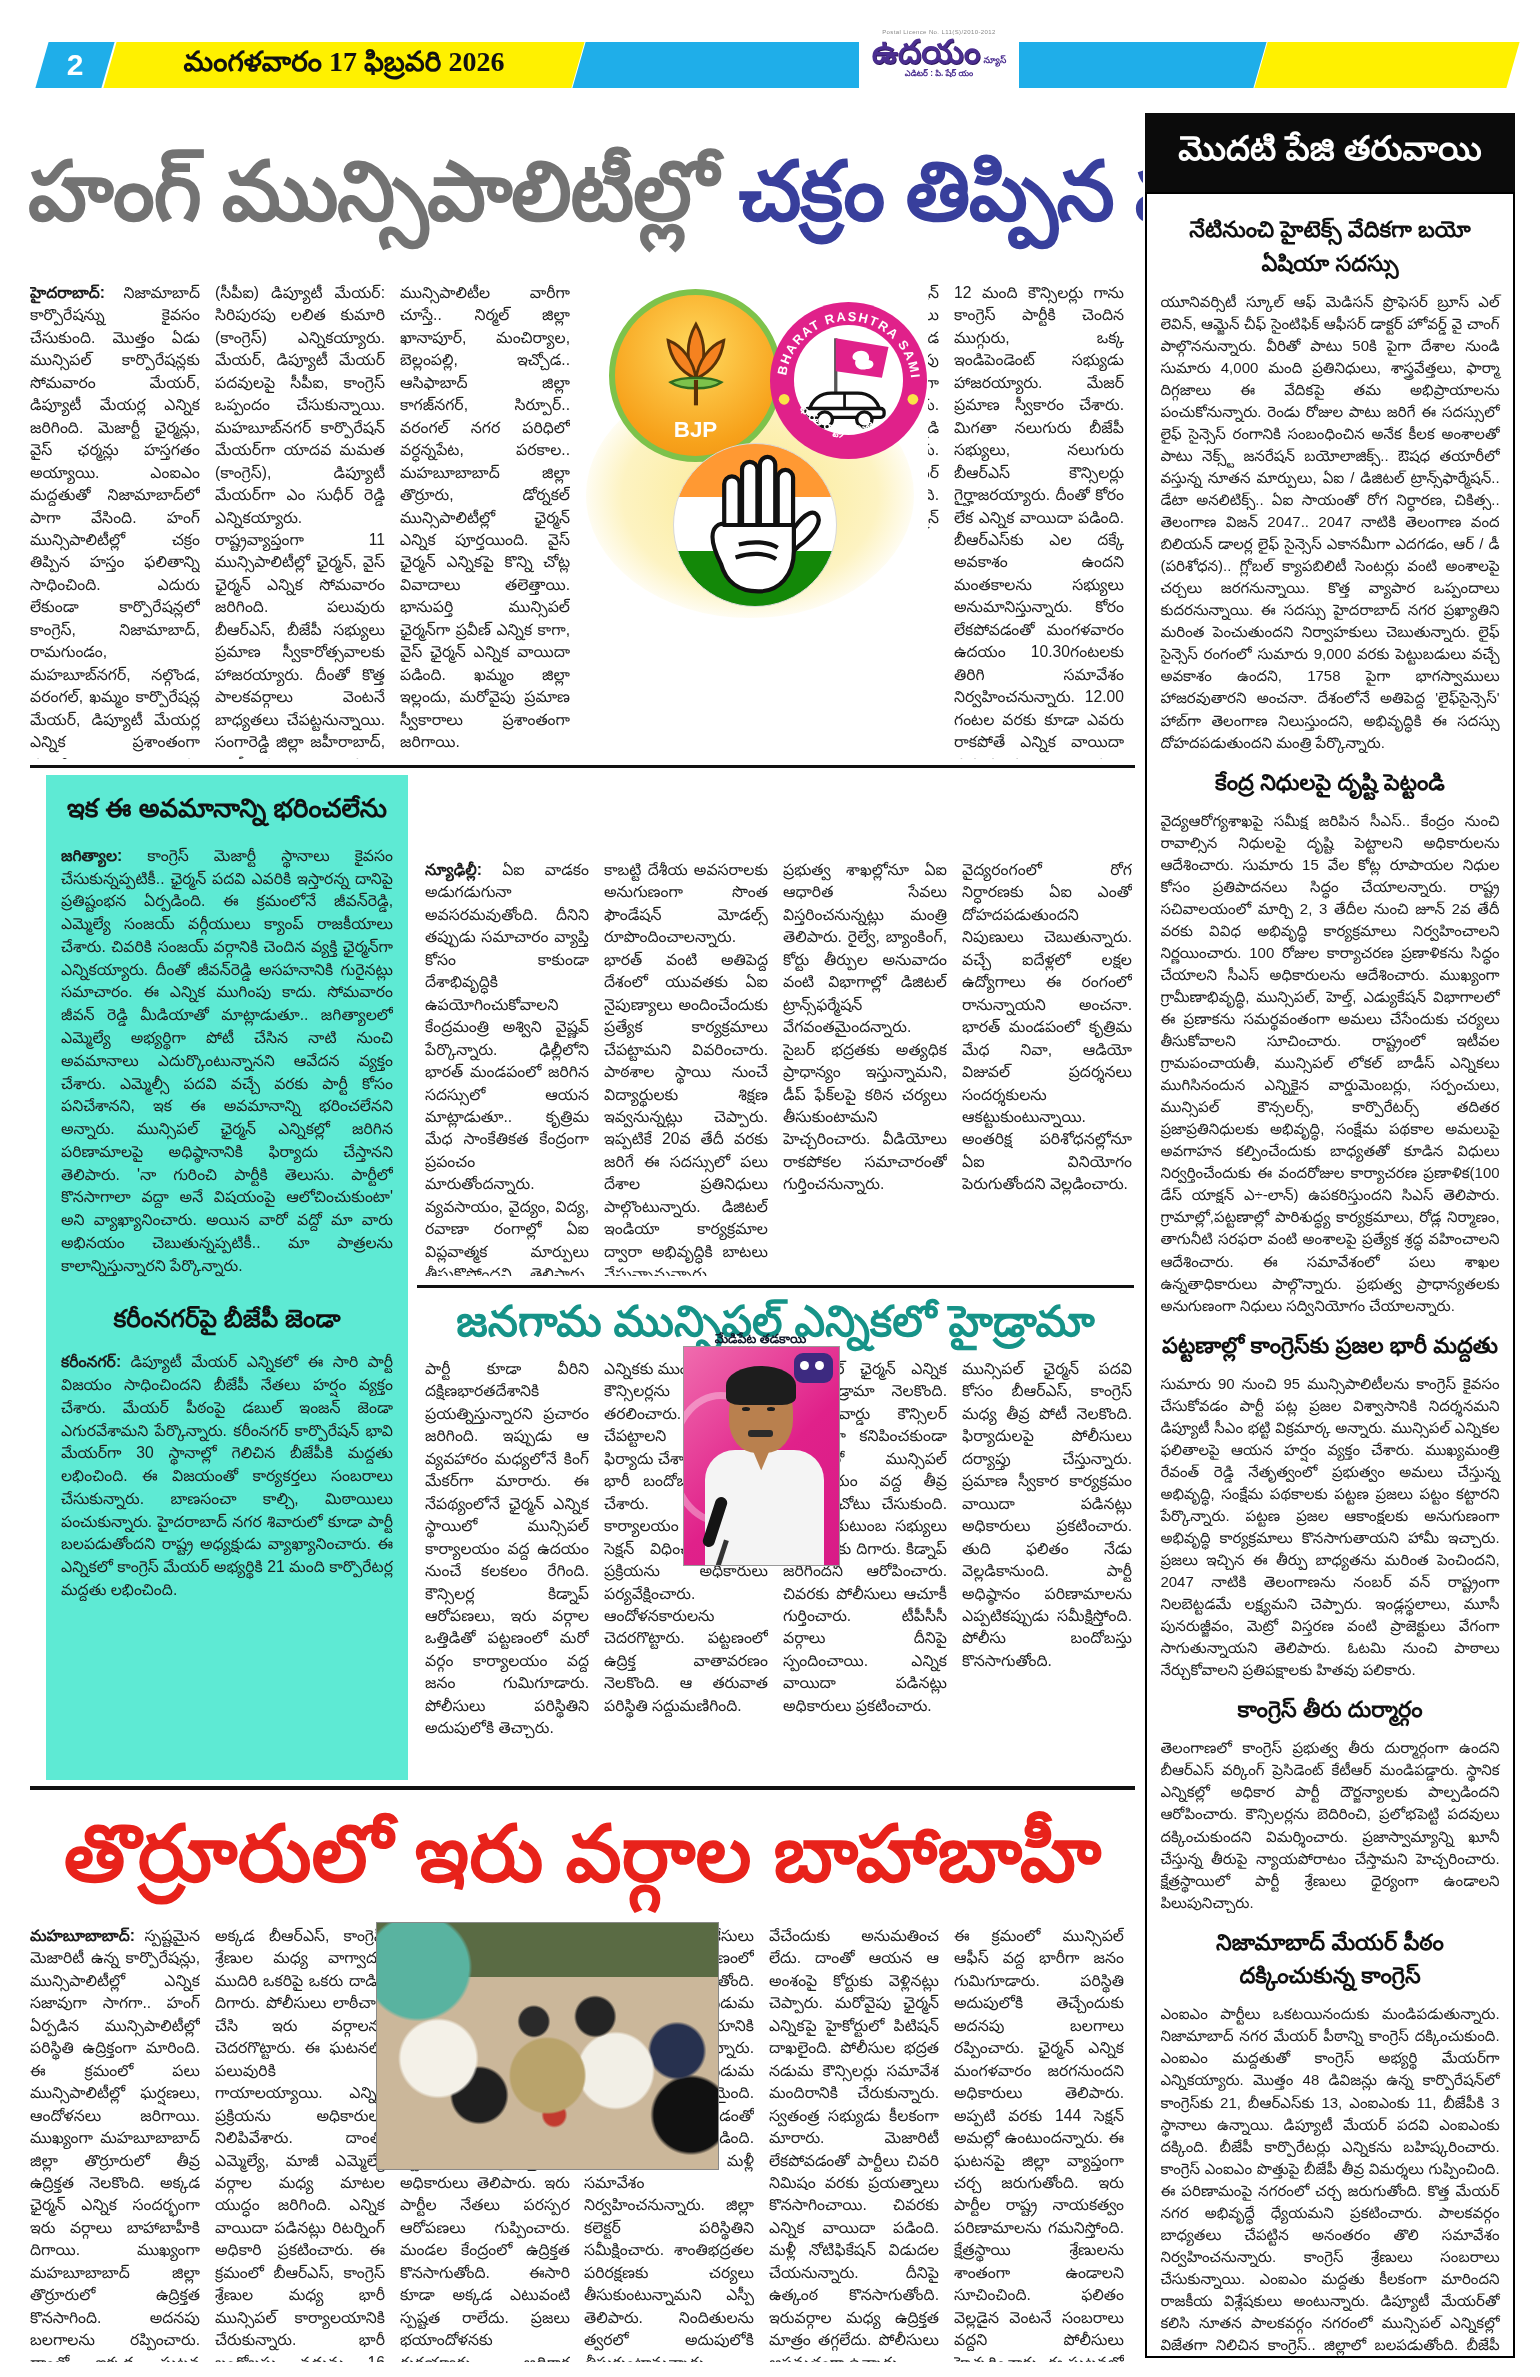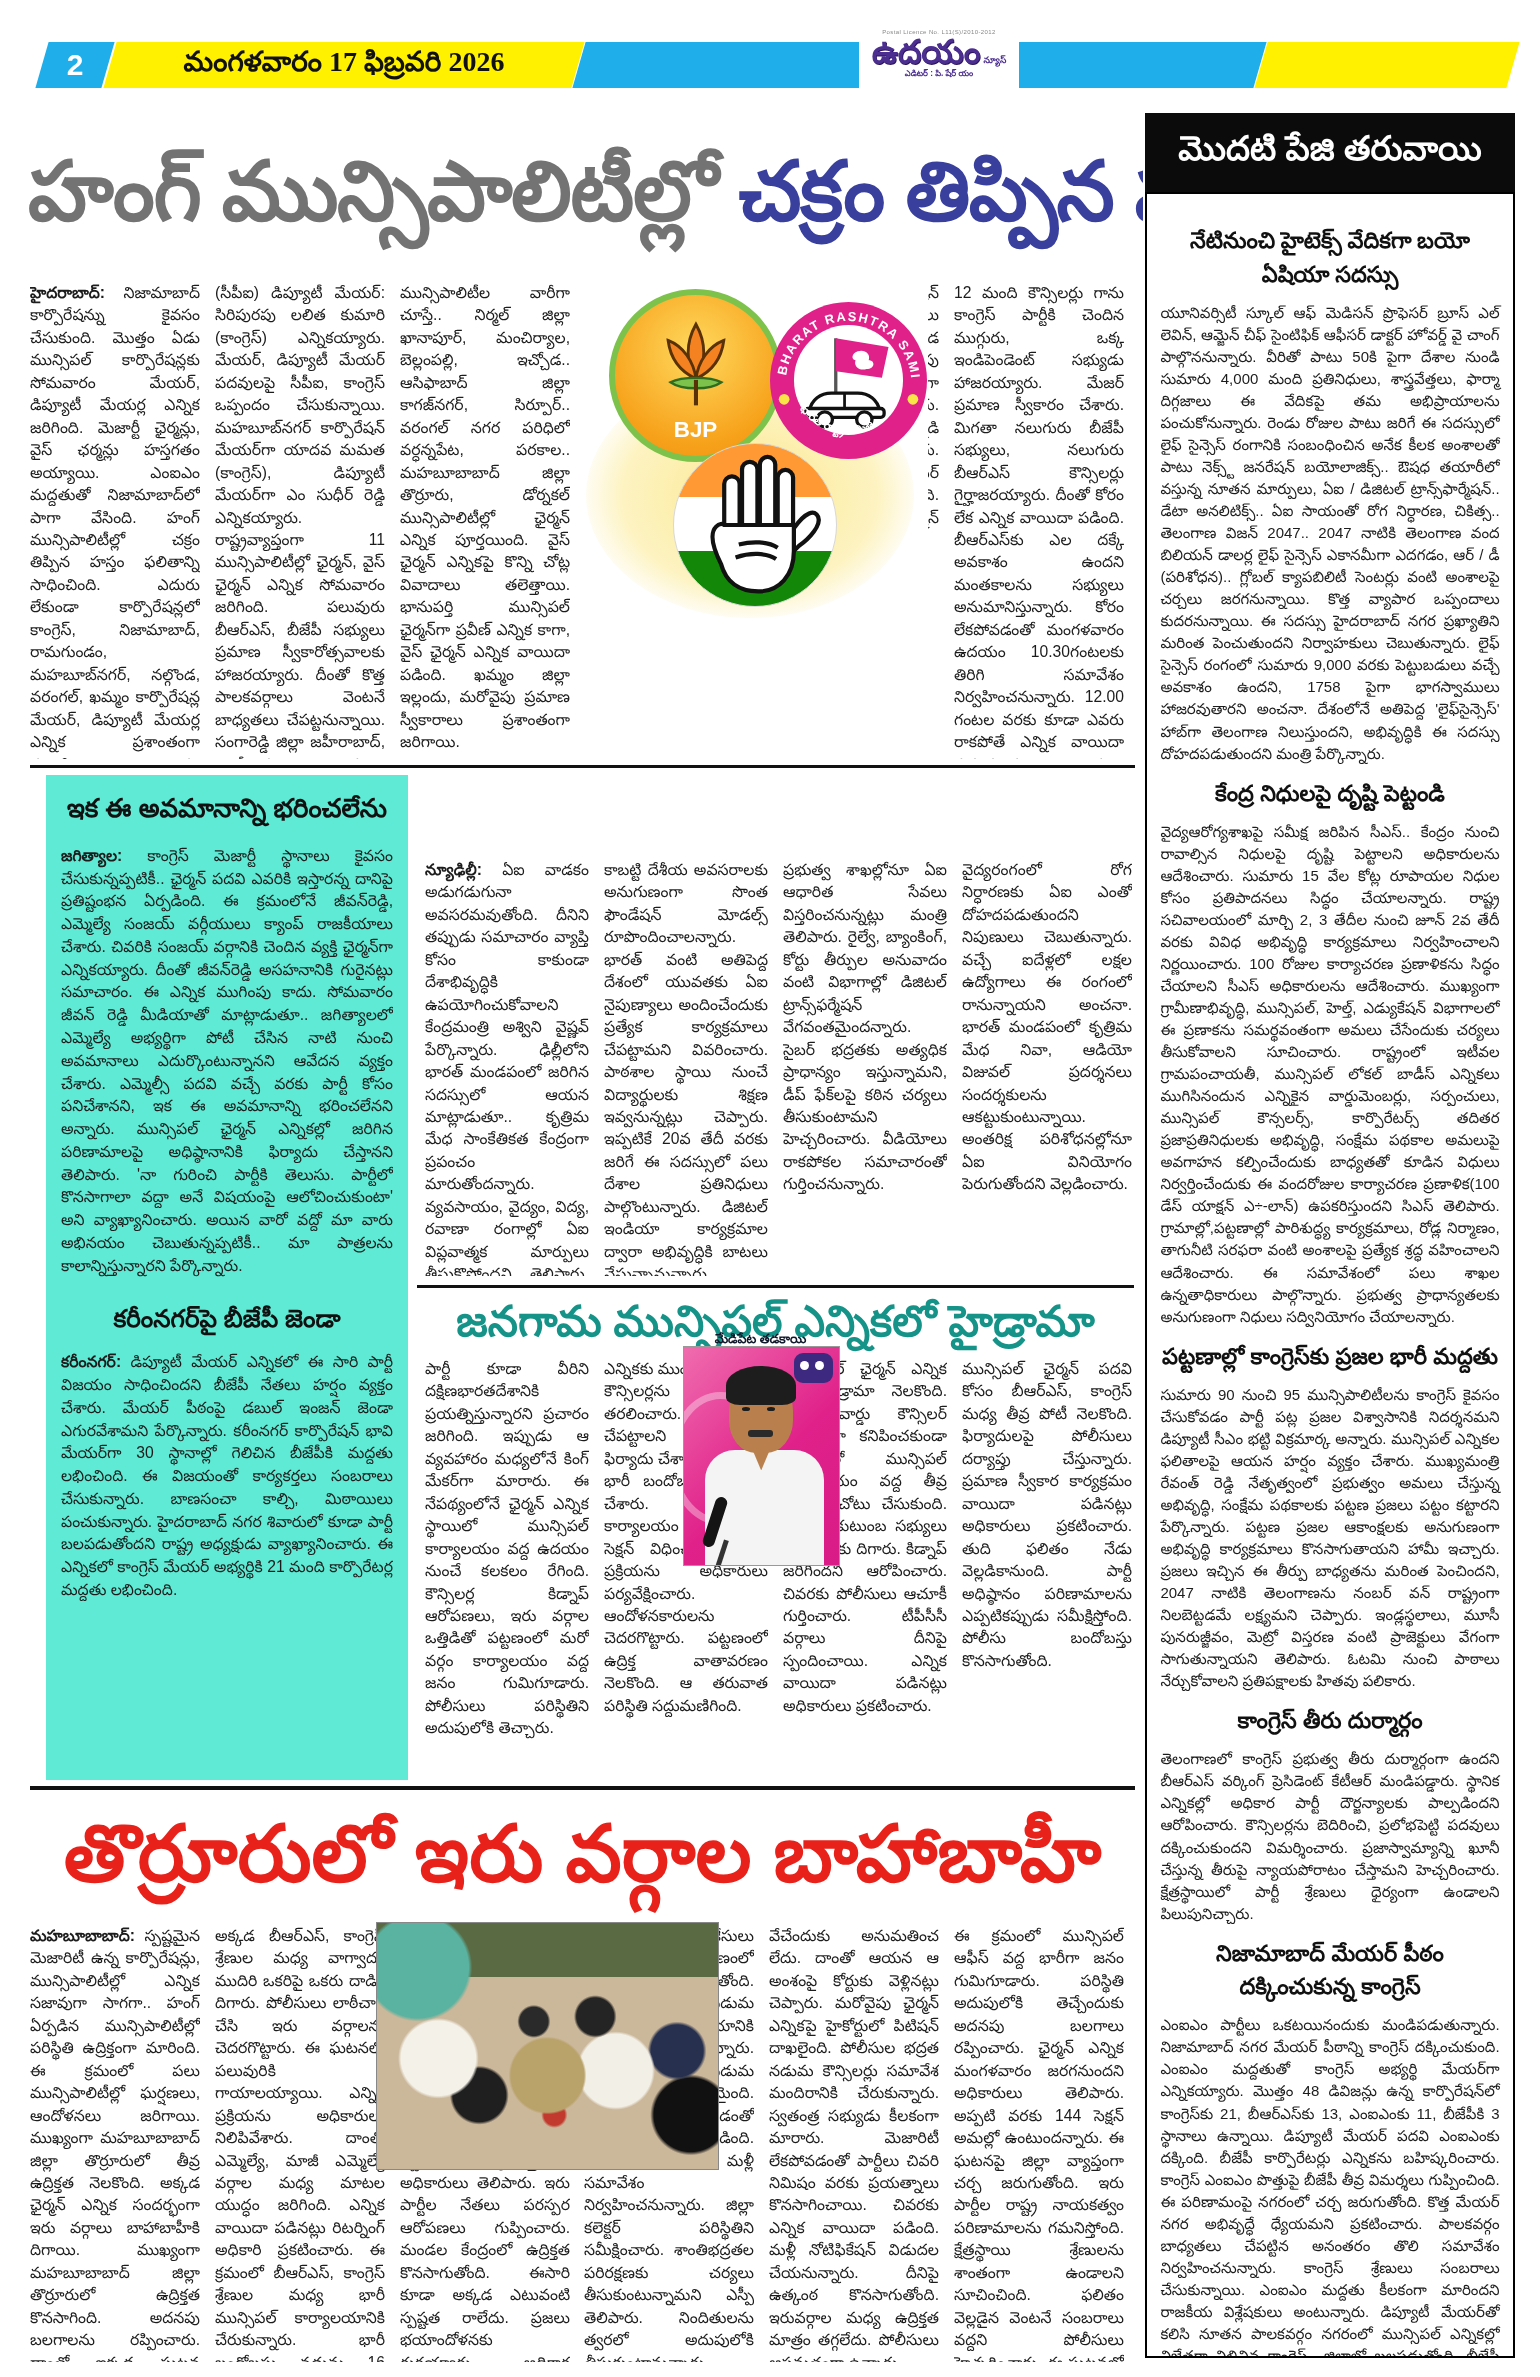--- a/index.html
+++ b/index.html
@@ -232,21 +232,21 @@
   <div class="col" style="left:584px;top:1925px;height:437px;">ఇరు వర్గాల నేతలపై కేసులు నమోదయ్యాయి. పట్టణంలో 144 సెక్షన్ కొనసాగుతోంది. ఉద్రిక్తతల నడుమ మున్సిపల్ కార్యాలయానికి కౌన్సిలర్లు చేరుకున్నారు. పోలీసుల భద్రత నడుమ సమావేశం ప్రారంభమైంది. అయితే కోరం లేకపోవడంతో ఎన్నిక వాయిదా పడింది. మంగళవారం మళ్లీ సమావేశం నిర్వహించనున్నారు. జిల్లా కలెక్టర్ పరిస్థితిని సమీక్షించారు. శాంతిభద్రతల పరిరక్షణకు చర్యలు తీసుకుంటున్నామని ఎస్పీ తెలిపారు. నిందితులను త్వరలో అదుపులోకి తీసుకుంటామన్నారు.</div>
   <div class="col" style="left:769px;top:1925px;height:437px;">వేచేందుకు అనుమతించ లేదు. దాంతో ఆయన ఆ అంశంపై కోర్టుకు వెళ్లినట్లు చెప్పారు. మరోవైపు ఛైర్మన్ ఎన్నికపై హైకోర్టులో పిటిషన్ దాఖలైంది. పోలీసుల భద్రత నడుమ కౌన్సిలర్లు సమావేశ మందిరానికి చేరుకున్నారు. స్వతంత్ర సభ్యుడు కీలకంగా మారారు. మెజారిటీ లేకపోవడంతో పార్టీలు చివరి నిమిషం వరకు ప్రయత్నాలు కొనసాగించాయి. చివరకు ఎన్నిక వాయిదా పడింది. మళ్లీ నోటిఫికేషన్ విడుదల చేయనున్నారు. దీనిపై ఉత్కంఠ కొనసాగుతోంది. ఇరువర్గాల మధ్య ఉద్రిక్తత మాత్రం తగ్గలేదు. పోలీసులు అప్రమత్తంగా ఉన్నారు.</div>
   <div class="col" style="left:954px;top:1925px;height:437px;">ఈ క్రమంలో మున్సిపల్ ఆఫీస్ వద్ద భారీగా జనం గుమిగూడారు. పరిస్థితి అదుపులోకి తెచ్చేందుకు అదనపు బలగాలు రప్పించారు. ఛైర్మన్ ఎన్నిక మంగళవారం జరగనుందని అధికారులు తెలిపారు. అప్పటి వరకు 144 సెక్షన్ అమల్లో ఉంటుందన్నారు. ఈ ఘటనపై జిల్లా వ్యాప్తంగా చర్చ జరుగుతోంది. ఇరు పార్టీల రాష్ట్ర నాయకత్వం పరిణామాలను గమనిస్తోంది. క్షేత్రస్థాయి శ్రేణులను శాంతంగా ఉండాలని సూచించింది. ఫలితం వెల్లడైన వెంటనే సంబరాలు వద్దని పోలీసులు హెచ్చరించారు. ఈ ఘటనలో గాయపడిన వారు ఆసుపత్రిలో చికిత్స పొందుతున్నారు.</div>
 
   <div class="crowd"></div>
 
   <div class="sidebar-header">
     <span>మొదటి పేజి తరువాయి</span>
   </div>
   <div class="sidebar-box">
-    <div class="sb-title" style="margin-top:18px;font-family:Liberation Serif, serif;">నేటినుంచి హైటెక్స్ వేదికగా బయో ఏషియా సదస్సు</div>
+    <div class="sb-title" style="margin-top:7px;">నేటినుంచి హైటెక్స్ వేదికగా బయో ఏషియా సదస్సు</div>
     <div class="sb-body">యూనివర్సిటీ స్కూల్ ఆఫ్ మెడిసన్ ప్రొఫెసర్ బ్రూస్ ఎల్ లెవిన్, ఆమ్జెన్ చీఫ్ సైంటిఫిక్ ఆఫీసర్ డాక్టర్ హోవర్డ్ వై చాంగ్ పాల్గొననున్నారు. వీరితో పాటు 50కి పైగా దేశాల నుండి సుమారు 4,000 మంది ప్రతినిధులు, శాస్త్రవేత్తలు, ఫార్మా దిగ్గజాలు ఈ వేదికపై తమ అభిప్రాయాలను పంచుకోనున్నారు. రెండు రోజుల పాటు జరిగే ఈ సదస్సులో లైఫ్ సైన్సెస్ రంగానికి సంబంధించిన అనేక కీలక అంశాలతో పాటు నెక్స్ట్ జనరేషన్ బయోలాజిక్స్.. ఔషధ తయారీలో వస్తున్న నూతన మార్పులు, ఏఐ / డిజిటల్ ట్రాన్స్‌ఫార్మేషన్.. డేటా అనలిటిక్స్.. ఏఐ సాయంతో రోగ నిర్ధారణ, చికిత్స.. తెలంగాణ విజన్ 2047.. 2047 నాటికి తెలంగాణ వంద బిలియన్ డాలర్ల లైఫ్ సైన్సెస్ ఎకానమీగా ఎదగడం, ఆర్ / డీ (పరిశోధన).. గ్లోబల్ క్యాపబిలిటీ సెంటర్లు వంటి అంశాలపై చర్చలు జరగనున్నాయి. కొత్త వ్యాపార ఒప్పందాలు కుదరనున్నాయి. ఈ సదస్సు హైదరాబాద్ నగర ప్రఖ్యాతిని మరింత పెంచుతుందని నిర్వాహకులు చెబుతున్నారు. లైఫ్ సైన్సెస్ రంగంలో సుమారు 9,000 వరకు పెట్టుబడులు వచ్చే అవకాశం ఉందని, 1758 పైగా భాగస్వాములు హాజరవుతారని అంచనా. దేశంలోనే అతిపెద్ద 'లైఫ్‌సైన్సెస్' హాబ్‌గా తెలంగాణ నిలుస్తుందని, అభివృద్ధికి ఈ సదస్సు దోహదపడుతుందని మంత్రి పేర్కొన్నారు.</div>
     <div class="sb-title">కేంద్ర నిధులపై దృష్టి పెట్టండి</div>
     <div class="sb-body">వైద్యఆరోగ్యశాఖపై సమీక్ష జరిపిన సీఎస్.. కేంద్రం నుంచి రావాల్సిన నిధులపై దృష్టి పెట్టాలని అధికారులను ఆదేశించారు. సుమారు 15 వేల కోట్ల రూపాయల నిధుల కోసం ప్రతిపాదనలు సిద్ధం చేయాలన్నారు. రాష్ట్ర సచివాలయంలో మార్చి 2, 3 తేదీల నుంచి జూన్ 2వ తేదీ వరకు వివిధ అభివృద్ధి కార్యక్రమాలు నిర్వహించాలని నిర్ణయించారు. 100 రోజుల కార్యాచరణ ప్రణాళికను సిద్ధం చేయాలని సీఎస్ అధికారులను ఆదేశించారు. ముఖ్యంగా గ్రామీణాభివృద్ధి, మున్సిపల్, హెల్త్, ఎడ్యుకేషన్ విభాగాలలో ఈ ప్రణాకను సమర్థవంతంగా అమలు చేసేందుకు చర్యలు తీసుకోవాలని సూచించారు. రాష్ట్రంలో ఇటీవల గ్రామపంచాయతీ, మున్సిపల్ లోకల్ బాడీస్ ఎన్నికలు ముగిసినందున ఎన్నికైన వార్డుమెంబర్లు, సర్పంచులు, మున్సిపల్ కౌన్సలర్స్, కార్పొరేటర్స్ తదితర ప్రజాప్రతినిధులకు అభివృద్ధి, సంక్షేమ పథకాల అమలుపై అవగాహన కల్పించేందుకు బాధ్యతతో కూడిన విధులు నిర్వర్తించేందుకు ఈ వందరోజుల కార్యాచరణ ప్రణాళిక(100 డేస్ యాక్షన్ ఎ÷-లాన్) ఉపకరిస్తుందని సిఎస్ తెలిపారు. గ్రామాల్లో,పట్టణాల్లో పారిశుద్ధ్య కార్యక్రమాలు, రోడ్ల నిర్మాణం, తాగునీటి సరఫరా వంటి అంశాలపై ప్రత్యేక శ్రద్ధ వహించాలని ఆదేశించారు. ఈ సమావేశంలో పలు శాఖల ఉన్నతాధికారులు పాల్గొన్నారు. ప్రభుత్వ ప్రాధాన్యతలకు అనుగుణంగా నిధులు సద్వినియోగం చేయాలన్నారు.</div>
     <div class="sb-title">పట్టణాల్లో కాంగ్రెస్‌కు ప్రజల భారీ మద్దతు</div>
     <div class="sb-body">సుమారు 90 నుంచి 95 మున్సిపాలిటీలను కాంగ్రెస్ కైవసం చేసుకోవడం పార్టీ పట్ల ప్రజల విశ్వాసానికి నిదర్శనమని డిప్యూటీ సీఎం భట్టి విక్రమార్క అన్నారు. మున్సిపల్ ఎన్నికల ఫలితాలపై ఆయన హర్షం వ్యక్తం చేశారు. ముఖ్యమంత్రి రేవంత్ రెడ్డి నేతృత్వంలో ప్రభుత్వం అమలు చేస్తున్న అభివృద్ధి, సంక్షేమ పథకాలకు పట్టణ ప్రజలు పట్టం కట్టారని పేర్కొన్నారు. పట్టణ ప్రజల ఆకాంక్షలకు అనుగుణంగా అభివృద్ధి కార్యక్రమాలు కొనసాగుతాయని హామీ ఇచ్చారు. ప్రజలు ఇచ్చిన ఈ తీర్పు బాధ్యతను మరింత పెంచిందని, 2047 నాటికి తెలంగాణను నంబర్ వన్ రాష్ట్రంగా నిలబెట్టడమే లక్ష్యమని చెప్పారు. ఇండ్లస్థలాలు, మూసీ పునరుజ్జీవం, మెట్రో విస్తరణ వంటి ప్రాజెక్టులు వేగంగా సాగుతున్నాయని తెలిపారు. ఓటమి నుంచి పాఠాలు నేర్చుకోవాలని ప్రతిపక్షాలకు హితవు పలికారు.</div>
     <div class="sb-title">కాంగ్రెస్ తీరు దుర్మార్గం</div>
     <div class="sb-body">తెలంగాణలో కాంగ్రెస్ ప్రభుత్వ తీరు దుర్మార్గంగా ఉందని బీఆర్ఎస్ వర్కింగ్ ప్రెసిడెంట్ కేటీఆర్ మండిపడ్డారు. స్థానిక ఎన్నికల్లో అధికార పార్టీ దౌర్జన్యాలకు పాల్పడిందని ఆరోపించారు. కౌన్సిలర్లను బెదిరించి, ప్రలోభపెట్టి పదవులు దక్కించుకుందని విమర్శించారు. ప్రజాస్వామ్యాన్ని ఖూనీ చేస్తున్న తీరుపై న్యాయపోరాటం చేస్తామని హెచ్చరించారు. క్షేత్రస్థాయిలో పార్టీ శ్రేణులు ధైర్యంగా ఉండాలని పిలుపునిచ్చారు.</div>
     <div class="sb-title">నిజామాబాద్ మేయర్ పీఠం దక్కించుకున్న కాంగ్రెస్</div>
     <div class="sb-body">ఎంఐఎం పార్టీలు ఒకటయినందుకు మండిపడుతున్నారు. నిజామాబాద్ నగర మేయర్ పీఠాన్ని కాంగ్రెస్ దక్కించుకుంది. ఎంఐఎం మద్దతుతో కాంగ్రెస్ అభ్యర్థి మేయర్‌గా ఎన్నికయ్యారు. మొత్తం 48 డివిజన్లు ఉన్న కార్పొరేషన్‌లో కాంగ్రెస్‌కు 21, బీఆర్ఎస్‌కు 13, ఎంఐఎంకు 11, బీజేపీకి 3 స్థానాలు ఉన్నాయి. డిప్యూటీ మేయర్ పదవి ఎంఐఎంకు దక్కింది. బీజేపీ కార్పొరేటర్లు ఎన్నికను బహిష్కరించారు. కాంగ్రెస్ ఎంఐఎం పొత్తుపై బీజేపీ తీవ్ర విమర్శలు గుప్పించింది. ఈ పరిణామంపై నగరంలో చర్చ జరుగుతోంది. కొత్త మేయర్ నగర అభివృద్ధే ధ్యేయమని ప్రకటించారు. పాలకవర్గం బాధ్యతలు చేపట్టిన అనంతరం తొలి సమావేశం నిర్వహించనున్నారు. కాంగ్రెస్ శ్రేణులు సంబరాలు చేసుకున్నాయి. ఎంఐఎం మద్దతు కీలకంగా మారిందని రాజకీయ విశ్లేషకులు అంటున్నారు. డిప్యూటీ మేయర్‌తో కలిసి నూతన పాలకవర్గం నగరంలో మున్సిపల్ ఎన్నికల్లో విజేతగా నిలిచిన కాంగ్రెస్.. జిల్లాలో బలపడుతోంది. బీజేపీ 28 స్థానాలతో సరిపెట్టుకుంది. వచ్చే ఎన్నికల్లో గెలుపే లక్ష్యంగా పని చేస్తామని నేతలు ప్రకటించారు.</div>
   </div>

